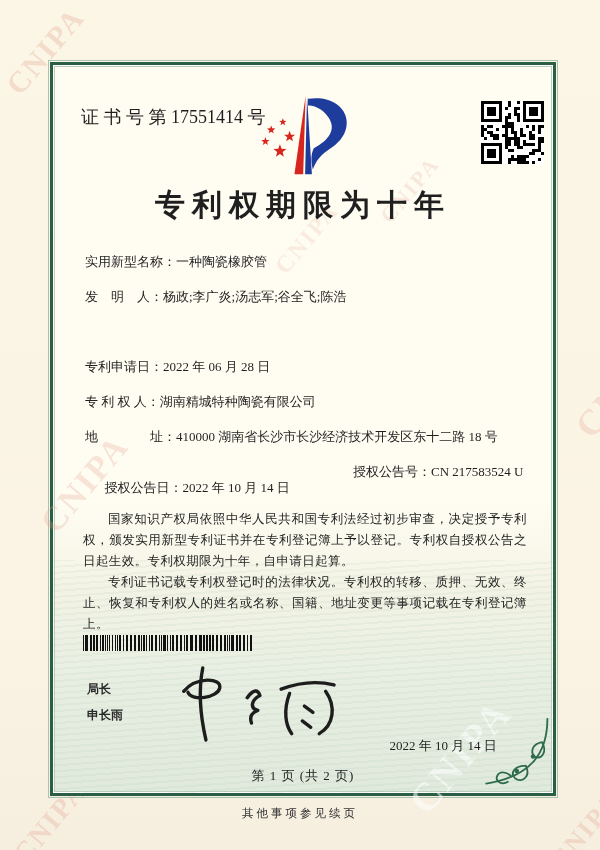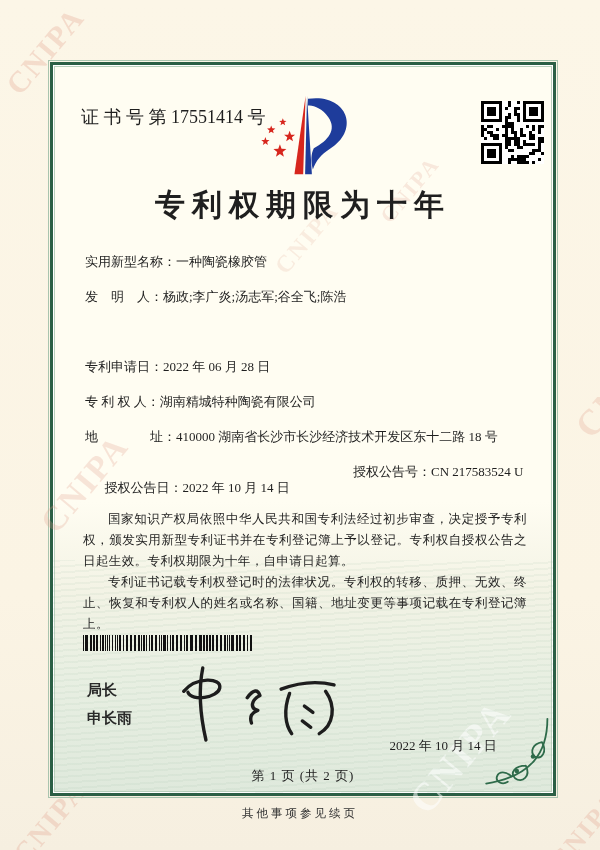--- a/index.html
+++ b/index.html
@@ -48,21 +48,21 @@
   
   .paras{position:absolute;left:30px;top:400px;width:444px;font-size:12.5px;
          line-height:21px;text-align:justify;letter-spacing:.4px;margin-top:44px;}
   .paras p{margin:0;text-indent:2em;}
 
   
   .barcode{position:absolute;left:30px;top:570px;width:172px;height:16px;}
 
   
   .signer{position:absolute;left:34px;top:616px;font-family:"Liberation Sans","DejaVu Sans",sans-serif;
-          font-size:15px;font-weight:bold;color:#2a2a2a;}
+          font-size:12px;font-weight:bold;color:#2a2a2a;}
   .signer div{margin-bottom:9px;}
   .signature{position:absolute;left:118px;top:596px;width:180px;height:86px;}
   .sign-date{position:absolute;left:300px;top:672px;width:180px;text-align:center;font-size:13px;}
 
   
   .page-info{position:absolute;left:0;top:702px;width:100%;text-align:center;font-size:13px;letter-spacing:1px;}
   .flourish{position:absolute;right:2px;bottom:2px;width:72px;height:76px;}
   .continuation{position:absolute;left:0;top:806px;width:100%;text-align:center;
                 font-size:11.5px;letter-spacing:3px;color:#333;}
 </style>

